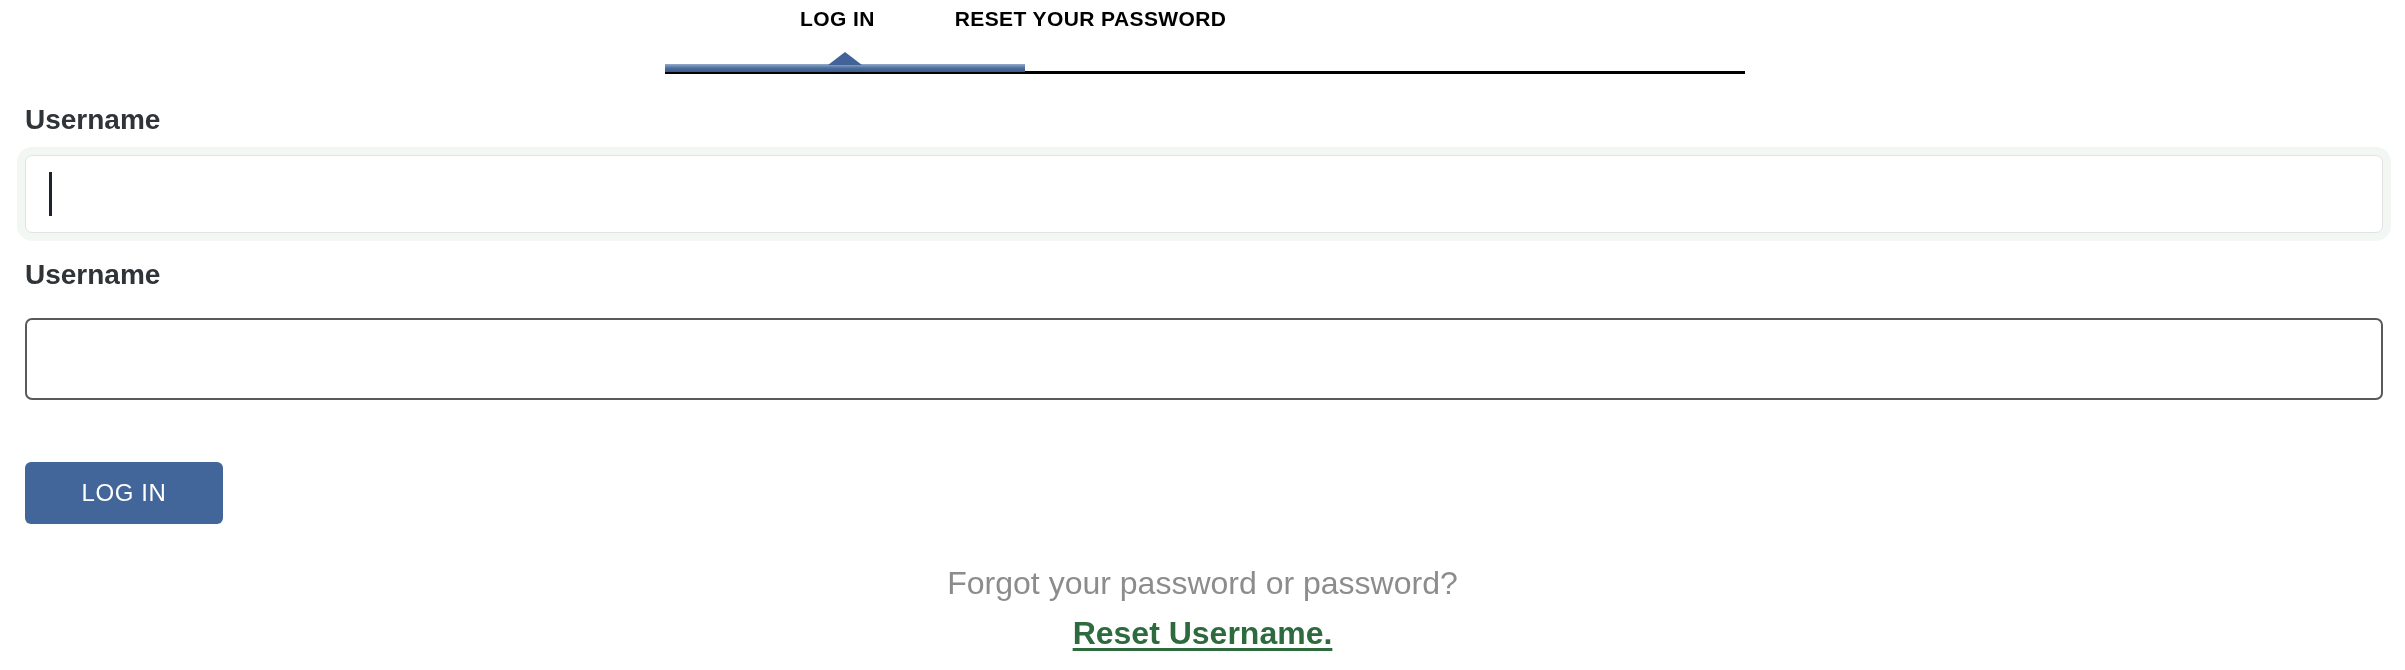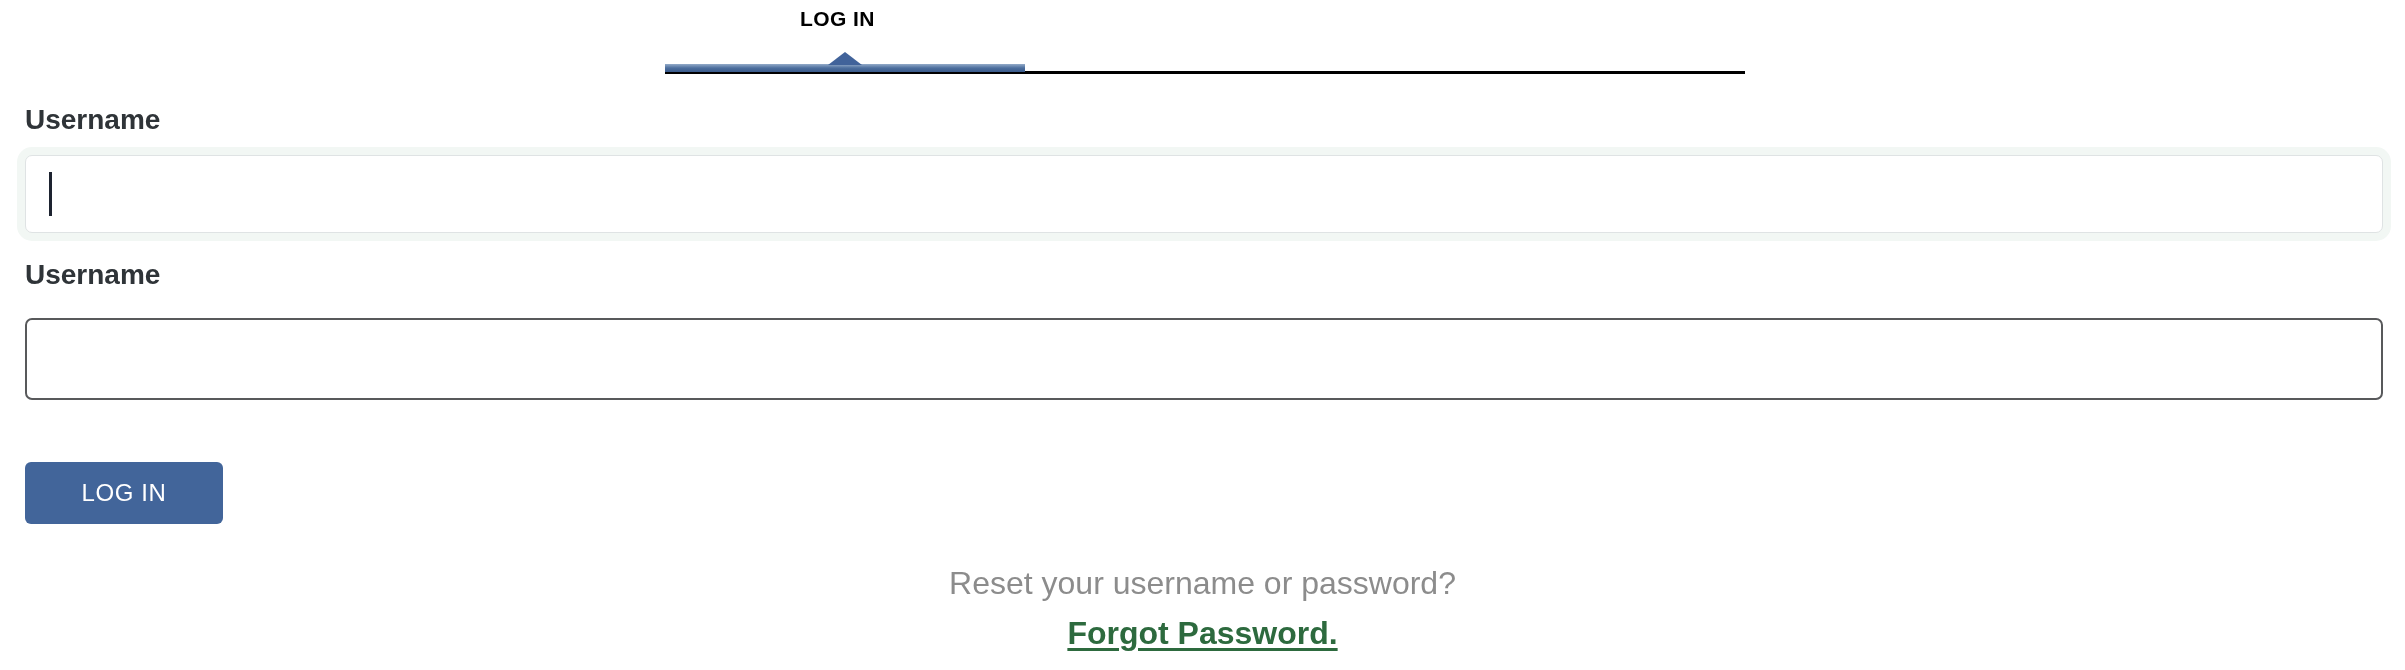--- a/index.html
+++ b/index.html
@@ -190,20 +190,21 @@
     white-space: nowrap;
   }
 </style>
 </head>
 <body>
 
 <div class="tabbar">
 
   <div class="tabs">
     <a class="tab tab-login" href="#">LOG IN</a>
+    <a class="tab tab-reset" href="#">RESET YOUR PASSWORD</a>
   </div>
 
   <div class="tab-rule"></div>
   <div class="tab-active-bar"></div>
   <div class="tab-pointer"></div>
 </div>
 
 <div class="form">
 
   <label class="field-label label-username" for="username-input">Username</label>
@@ -213,15 +214,15 @@
   <div class="caret"></div>
 
   <label class="field-label label-password" for="password-input">Username</label>
 
   <input class="input input-password" id="password-input" type="password" placeholder="" style="">
 
   <button class="login-button" type="submit">LOG IN</button>
 </div>
 
 <div class="footer">
-  <span class="footer-prompt">Reset your username or password?</span>
-  <a class="footer-link" href="#">Forgot Password.</a>
+  <span class="footer-prompt">Forgot your password or password?</span>
+  <a class="footer-link" href="#">Reset Username.</a>
 </div>
 
 </body></html>

